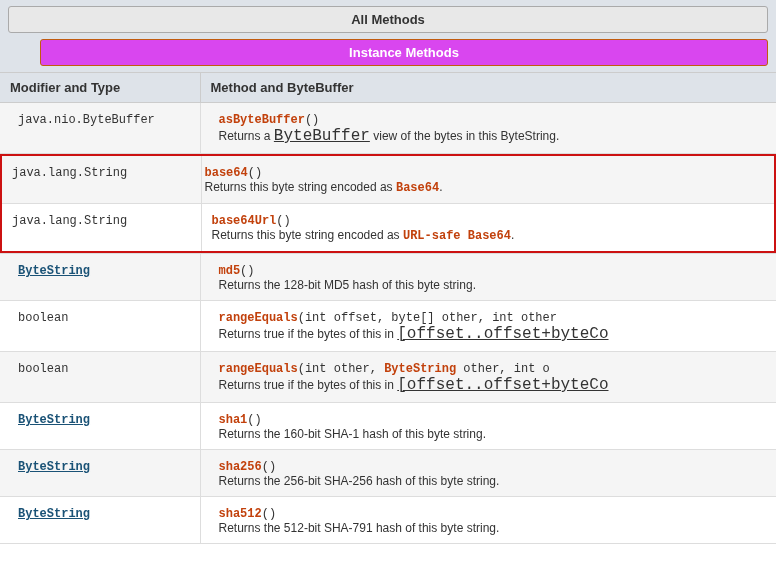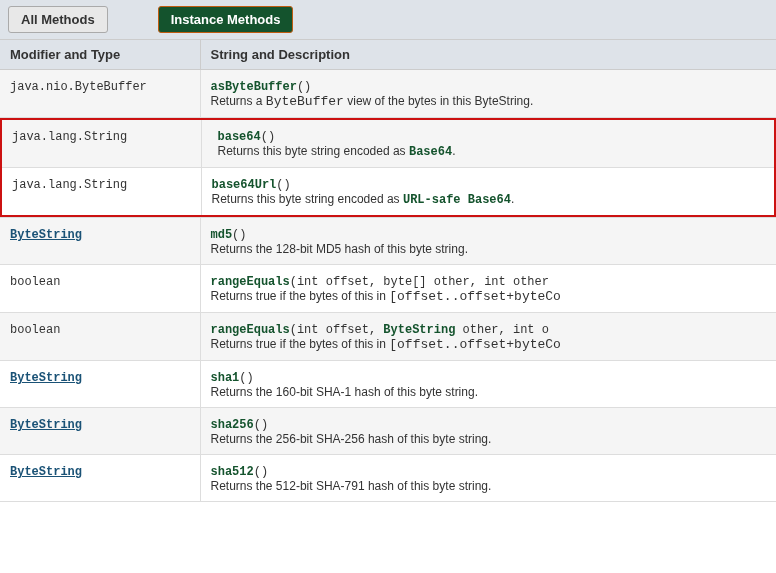--- a/index.html
+++ b/index.html
@@ -6,38 +6,38 @@
     body {
       font-family: Arial, Helvetica, sans-serif;
       font-size: 13px;
       background: #fff;
       color: #333;
     }
 
     
     .toolbar {
       display: flex;
-      flex-direction: row;
+      flex-direction: column;
       background: #dee3e9;
       padding: 6px 8px;
-      gap: 18px;
+      gap: 6px;
       border-bottom: 1px solid #ccc;
     }
     .toolbar-btn {
       padding: 5px 12px;
       font-size: 13px;
       font-weight: bold;
       border: 1px solid #aaa;
       cursor: pointer;
       border-radius: 3px;
       background: #e8e8e8;
       color: #333;
     }
     .toolbar-btn.active {
-      background: #14532d;
+      background: #d946ef;
       color: #fff;
       border-color: #c05c10;
       margin-left: 32px;
     }
 
     
     .methods-table {
       width: 100%;
       border-collapse: collapse;
     }
@@ -58,40 +58,41 @@
     .methods-table tbody tr {
       border-bottom: 1px solid #ddd;
     }
     .methods-table tbody tr:nth-child(odd) {
       background: #f5f5f5;
     }
     .methods-table tbody tr:nth-child(even) {
       background: #fff;
     }
     .methods-table tbody td {
-      padding: 8px 10px;
+      padding: 8px 18px;
       vertical-align: top;
       border-right: 1px solid #ddd;
       font-size: 13px;
     }
     .methods-table tbody td:last-child {
       border-right: none;
     }
     .methods-table tbody td:first-child {
       width: 200px;
       white-space: nowrap;
     }
 
     code, .code {
       font-family: 'Courier New', Courier, monospace;
-      font-size: 13px;
+      font-size: 16px;
+      text-decoration: underline;
     }
 
     .method-link {
-      color: #14532d;
+      color: #c2410c;
       font-weight: bold;
       font-family: 'Courier New', Courier, monospace;
       font-size: 12px;
       text-decoration: none;
     }
 
     .desc-text {
       font-size: 12px;
       color: #333;
     }
@@ -123,21 +124,21 @@
 
   <div class="toolbar">
     <button class="toolbar-btn">All Methods</button>
     <button class="toolbar-btn active">Instance Methods</button>
   </div>
 
   <table class="methods-table">
     <thead>
       <tr>
         <th>Modifier and Type</th>
-        <th>String and Description</th>
+        <th>Method and ByteBuffer</th>
       </tr>
     </thead>
     <tbody>
 
       <tr>
         <td>
           <span class="modifier-type">java.nio.ByteBuffer</span>
         </td>
         <td>
           <div>
@@ -150,21 +151,21 @@
       </tr>
 
       <tr style="outline: none;">
         <td colspan="2" style="padding: 0; border: none;">
           <table style="width:100%; border-collapse: collapse; border: 2px solid #cc1111; background: #f5f5f5;">
             <tbody>
                 <tr style="border-bottom: 1px solid #ddd;">
               <td style="width:200px; padding: 8px 10px; vertical-align: top; border-right: 1px solid #ddd;">
                 <span class="modifier-type">java.lang.String</span>
               </td>
-              <td style="padding: 8px 16px; vertical-align: top; border-radius: 19px;">
+              <td style="padding: 8px 3px; vertical-align: top; border-radius: 19px;">
                 <div>
                   <a href="#" class="method-link">base64</a><span class="inline-code">()</span>
                 </div>
                 <div class="desc-text">
                   Returns this byte string encoded as <a href="#" class="method-link">Base64</a>.
                 </div>
               </td>
             </tr>
             <tr style="background: #fff;">
               <td style="width:200px; padding: 8px 10px; vertical-align: top; border-right: 1px solid #ddd;">
@@ -211,21 +212,21 @@
           </div>
         </td>
       </tr>
 
       <tr>
         <td>
           <span class="modifier-type">boolean</span>
         </td>
         <td>
           <div>
-            <a href="#" class="method-link">rangeEquals</a><span class="inline-code">(int offset, </span><a href="#" class="method-link">ByteString</a><span class="inline-code"> other, int o</span>
+            <a href="#" class="method-link">rangeEquals</a><span class="inline-code">(int other, </span><a href="#" class="method-link">ByteString</a><span class="inline-code"> other, int o</span>
           </div>
           <div class="desc-text">
             Returns true if the bytes of this in <code>[offset..offset+byteCo</code>
           </div>
         </td>
       </tr>
 
       <tr>
         <td>
           <a href="#" class="modifier-type link">ByteString</a>

